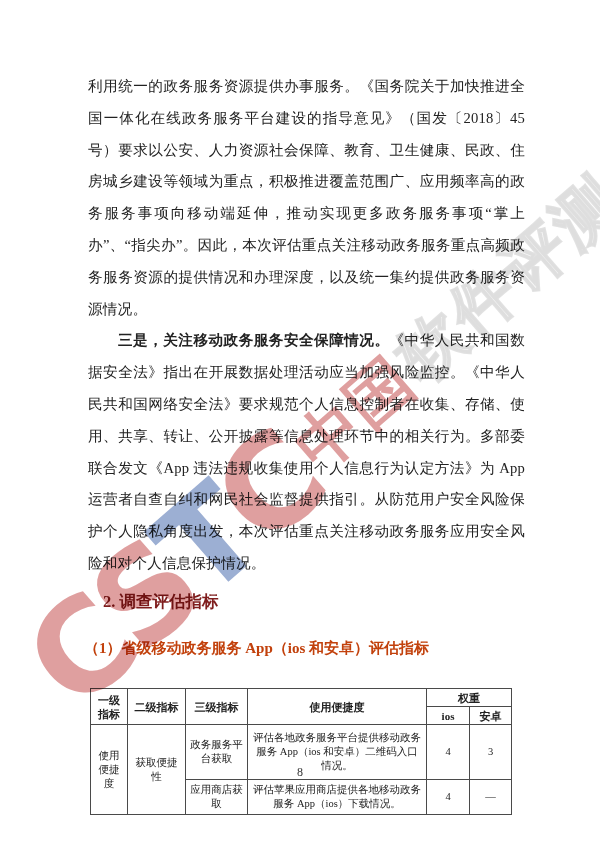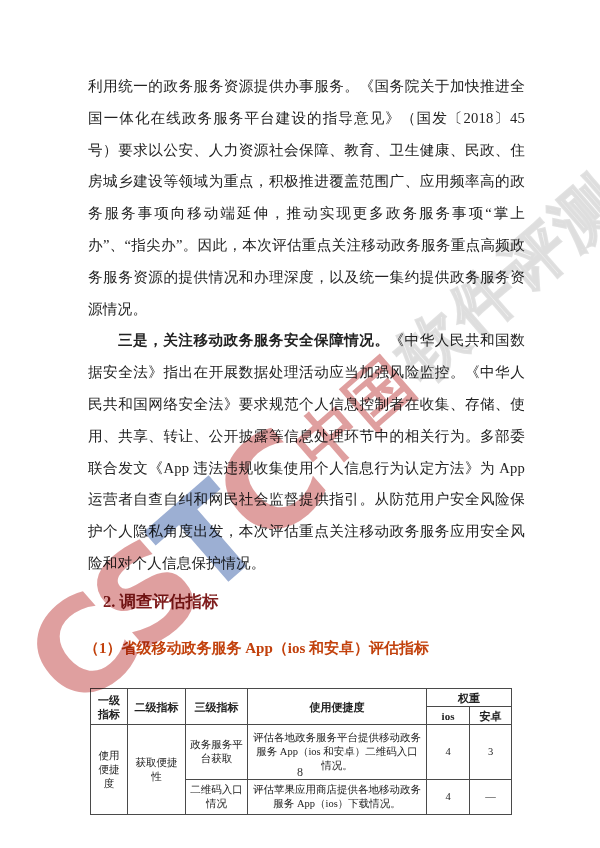--- a/index.html
+++ b/index.html
@@ -96,21 +96,21 @@
       </tr>
       <tr class="r1">
         <td rowspan="2">使用便捷度</td>
         <td rowspan="2">获取便捷性</td>
         <td>政务服务平台获取</td>
         <td class="point-cell">评估各地政务服务平台提供移动政务服务 App（ios 和安卓）二维码入口情况。</td>
         <td>4</td>
         <td>3</td>
       </tr>
       <tr class="r2">
-        <td>二维码入口情况</td>
+        <td>应用商店获取</td>
         <td class="point-cell">评估苹果应用商店提供各地移动政务服务 App（ios）下载情况。</td>
         <td>4</td>
         <td>—</td>
       </tr>
     </tbody>
   </table>
 
   <div class="footer">8</div>
 
   <div class="watermark" aria-hidden="true">

